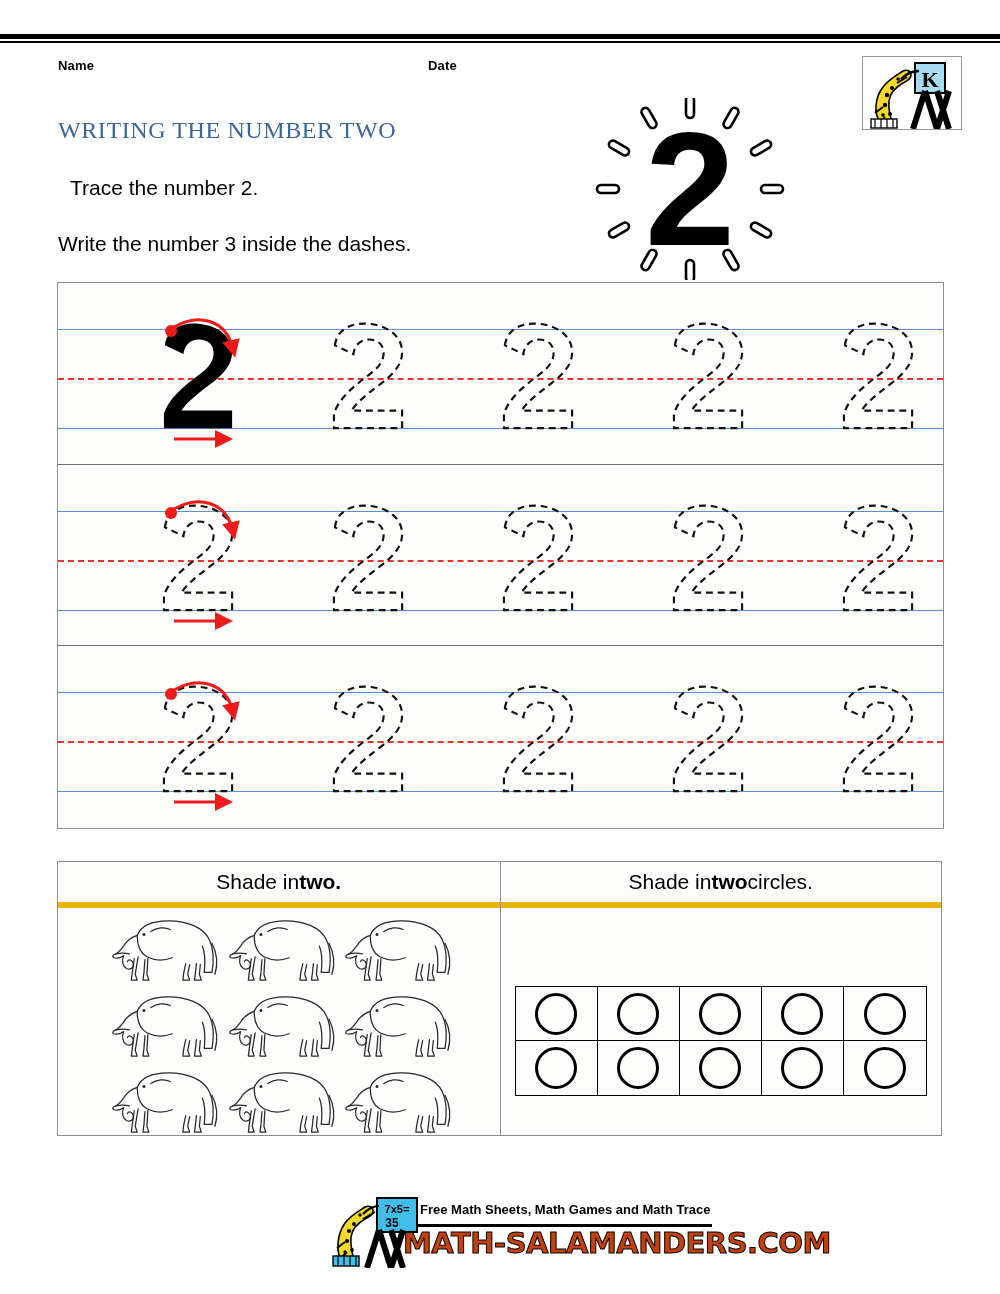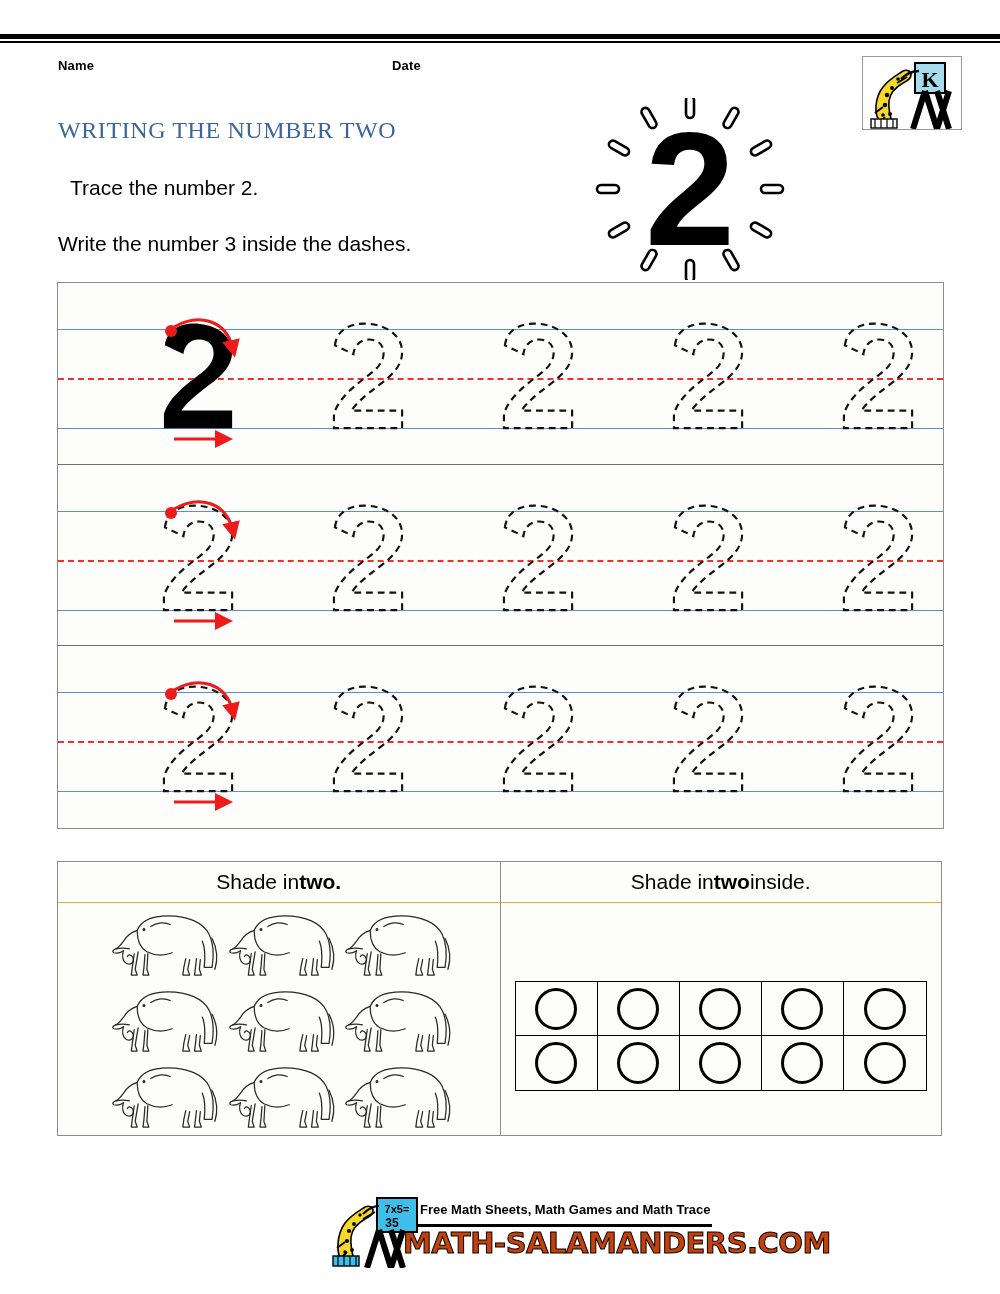--- a/index.html
+++ b/index.html
@@ -14,21 +14,21 @@
   .page{position:absolute;inset:0;}
 
   
   .top-rule{position:absolute;left:0;top:34px;width:1000px;height:9px;}
   .top-rule .r1{position:absolute;left:0;top:0;width:1000px;height:5px;background:#000;}
   .top-rule .r2{position:absolute;left:0;top:7px;width:1000px;height:2px;background:#000;}
 
   
   .namedate{position:absolute;left:0;top:58px;width:1000px;height:22px;}
   .nd-name{position:absolute;left:58px;top:0;font-size:13px;font-weight:bold;letter-spacing:.2px;text-align:center;}
-  .nd-date{position:absolute;left:392px;top:0;font-size:13px;font-weight:bold;letter-spacing:.2px;}
+  .nd-date{position:absolute;left:428px;top:0;font-size:13px;font-weight:bold;letter-spacing:.2px;}
 
   
   .logo-box{
     position:absolute;left:862px;top:56px;width:98px;height:72px;
     border:1px solid #9a9a9a;background:#fff;overflow:hidden;
   }
 
   
   .title{
     position:absolute;left:58px;top:117px;
@@ -79,21 +79,21 @@
   
   .panels{
     position:absolute;left:57px;top:861px;width:885px;height:275px;
     border:1px solid #8d8d8d;box-sizing:border-box;
     display:flex;background:#fdfdfb;
   }
   .panel{position:relative;box-sizing:border-box;}
   .panel.left{width:443px;border-right:1px solid #8d8d8d;}
   .panel.right{width:441px;}
   .panel-head{
-    height:40px;border-bottom:1px solid #eab308;
+    height:40px;border-bottom:6px solid #eab308;
     display:flex;align-items:center;justify-content:center;
     font-size:21px;white-space:nowrap;
   }
   .panel-head b{font-weight:bold;}
   .panel-body{position:relative;height:233px;}
 
   
   .eleph-grid{
     position:absolute;left:50px;top:6px;width:350px;height:220px;
     display:grid;grid-template-columns:repeat(3,1fr);grid-template-rows:repeat(3,1fr);
@@ -530,21 +530,21 @@
               </svg>
             </div>
           </div>
       </div>
     </div>
 
     <div class="panel right">
       <div class="panel-head">
         <span>Shade in </span>
           <b>two</b>
-          <span> inside.</span>
+          <span> circles.</span>
       </div>
       <div class="panel-body">
         <div class="tenframe">
             <div class="tf-cell">
               <div class="tf-circle"></div>
             </div>
             <div class="tf-cell">
               <div class="tf-circle"></div>
             </div>
             <div class="tf-cell">

